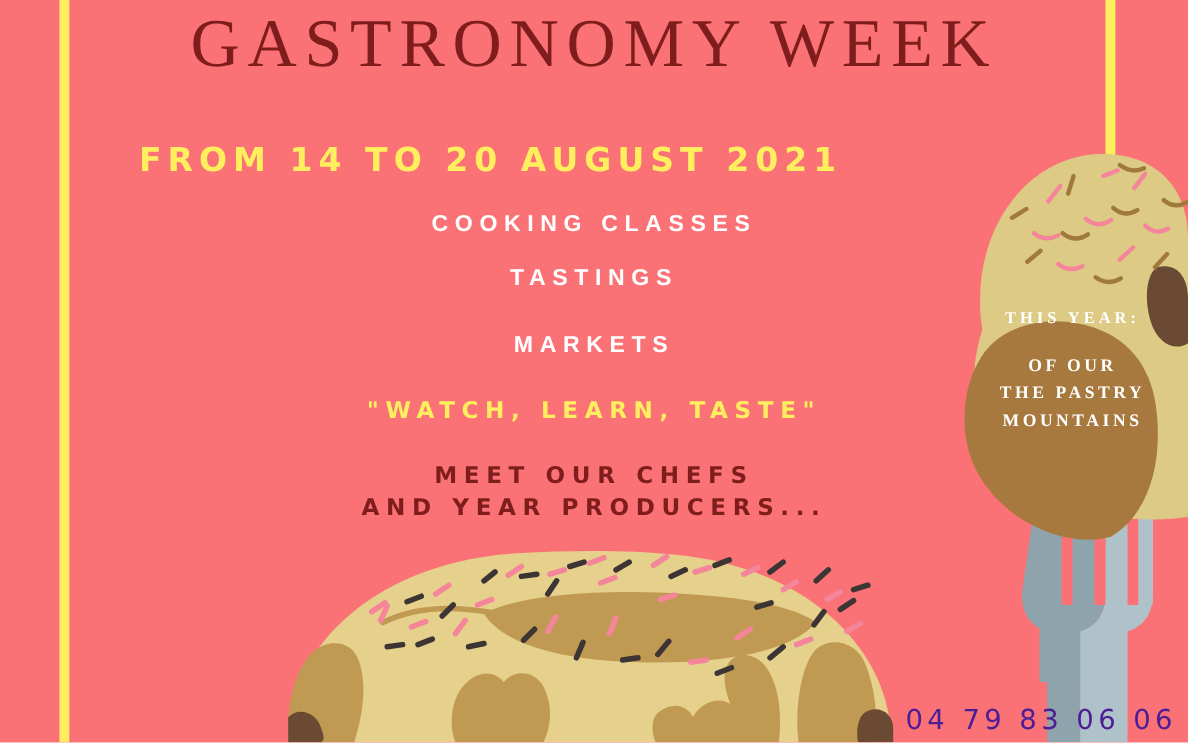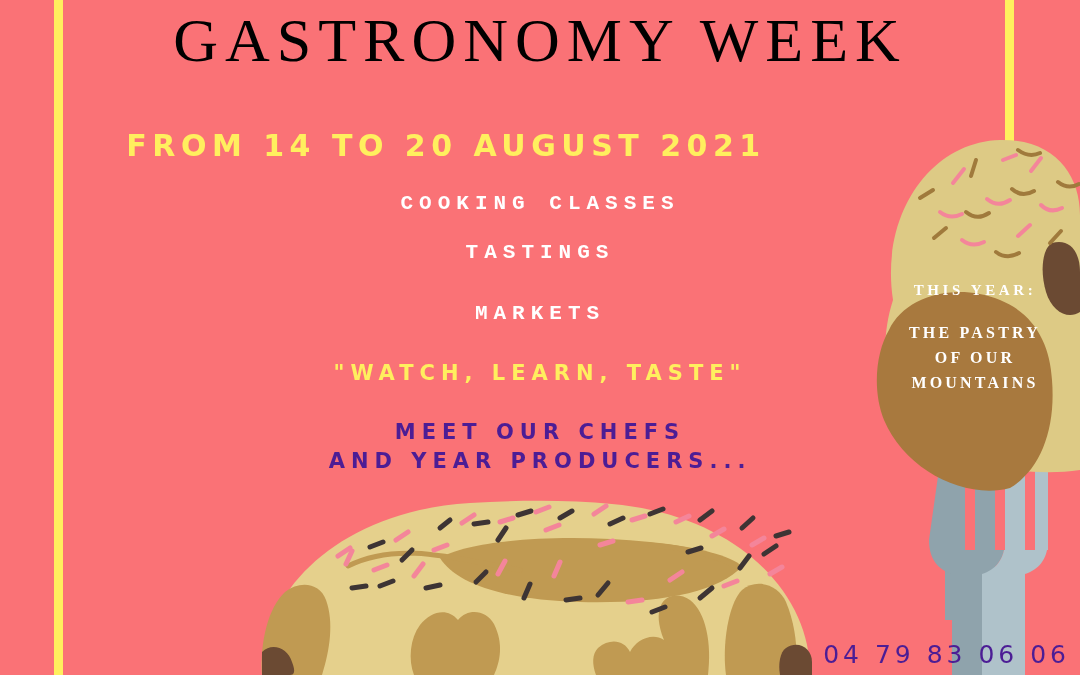--- a/index.html
+++ b/index.html
@@ -46,21 +46,21 @@
   .poster-title {
     position: absolute;
     top: 8px;
     left: 0;
     width: 1080px;
     text-align: center;
     font-family: "Liberation Serif", "DejaVu Serif", serif;
     font-weight: 400;
     font-size: 62px;
     letter-spacing: 7px;
-    color: #000000;
+    color: #7f1d1d;
     line-height: 1.05;
     white-space: nowrap;
   }
 
   .poster-dates {
     position: absolute;
     top: 128px;
     left: 0;
     width: 892px;
     text-align: center;
@@ -70,21 +70,21 @@
     letter-spacing: 5.5px;
     color: #ffef5e;
     white-space: nowrap;
   }
 
   .activity {
     position: absolute;
     left: 0;
     width: 1080px;
     text-align: center;
-    font-family: Liberation Mono, monospace;
+    font-family: Liberation Sans, sans-serif;
     font-weight: 700;
     font-size: 21px;
     letter-spacing: 6px;
     color: #ffffff;
     white-space: nowrap;
   }
   .activity-0 { top: 192px; }
   .activity-1 { top: 241px; }
   .activity-2 { top: 302px; }
 
@@ -105,21 +105,21 @@
   .poster-cta {
     position: absolute;
     top: 418px;
     left: 0;
     width: 1080px;
     text-align: center;
     font-family: "DejaVu Sans", sans-serif;
     font-weight: 700;
     font-size: 21px;
     letter-spacing: 6px;
-    color: #4c1d95;
+    color: #7f1d1d;
     line-height: 29px;
     white-space: nowrap;
   }
 
   
   .theme-block {
     position: absolute;
     left: 880px;
     top: 280px;
     width: 190px;
@@ -349,22 +349,22 @@
     <div class="poster-quote">"WATCH, LEARN, TASTE"</div>
 
     <div class="poster-cta">
       <div>MEET OUR CHEFS</div>
       <div>AND YEAR PRODUCERS...</div>
     </div>
 
     <div class="theme-block">
       <div class="theme-heading">THIS YEAR:</div>
       <div class="theme-body">
+        <div>OF OUR</div>
         <div>THE PASTRY</div>
-        <div>OF OUR</div>
         <div>MOUNTAINS</div>
       </div>
     </div>
 
     <div class="poster-phone">04 79 83 06 06</div>
 
   </div>
 </div>
 
 </body></html>

